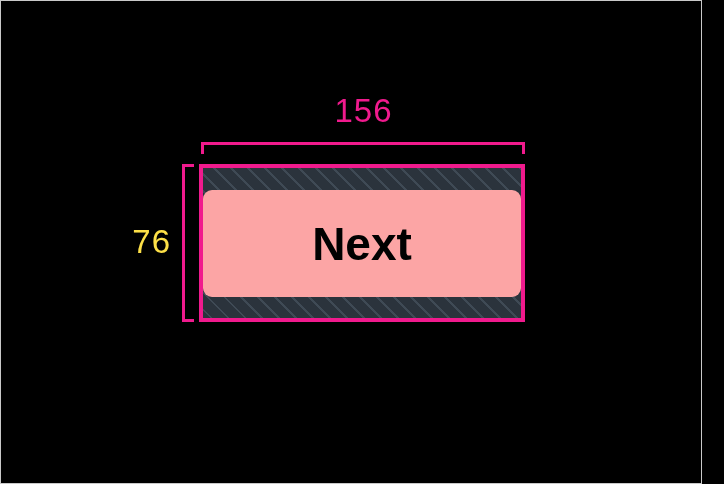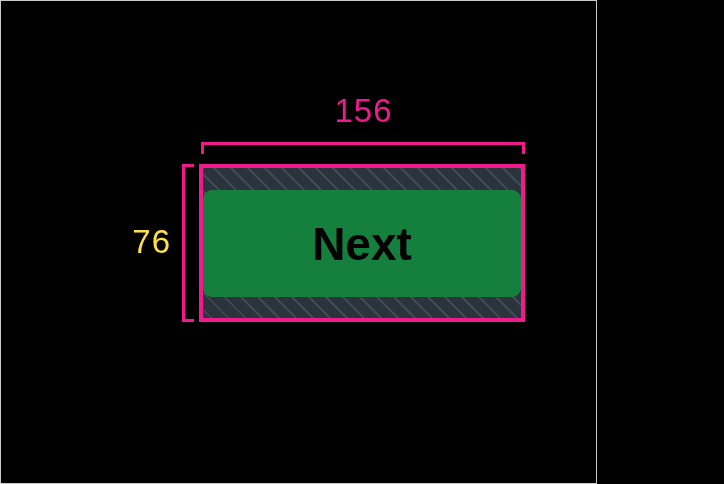--- a/index.html
+++ b/index.html
@@ -3,21 +3,21 @@
 <meta charset="utf-8">
 <style>
   html, body {
     margin: 0;
     padding: 0;
     background: #000000;
   }
 
   #screen {
     position: relative;
-    width: 597px;
+    width: 702px;
     height: 484px;
     background: #000000;
     overflow: hidden;
     font-family: "Liberation Sans", sans-serif;
     box-sizing: border-box;
     border: 1px solid #c9c9c9;
   }
 
   
   .dim-top-label {
@@ -101,21 +101,21 @@
     );
   }
 
   
   .next-button {
     position: absolute;
     left: 0px;
     top: 22px;
     width: 318px;
     height: 107px;
-    background: #15803d;
+    background: #fca5a5;
     border: none;
     border-radius: 9px;
     display: flex;
     align-items: center;
     justify-content: center;
     color: #010101;
     font-family: "Liberation Sans", sans-serif;
     font-size: 46px;
     font-weight: bold;
     letter-spacing: 0px;

